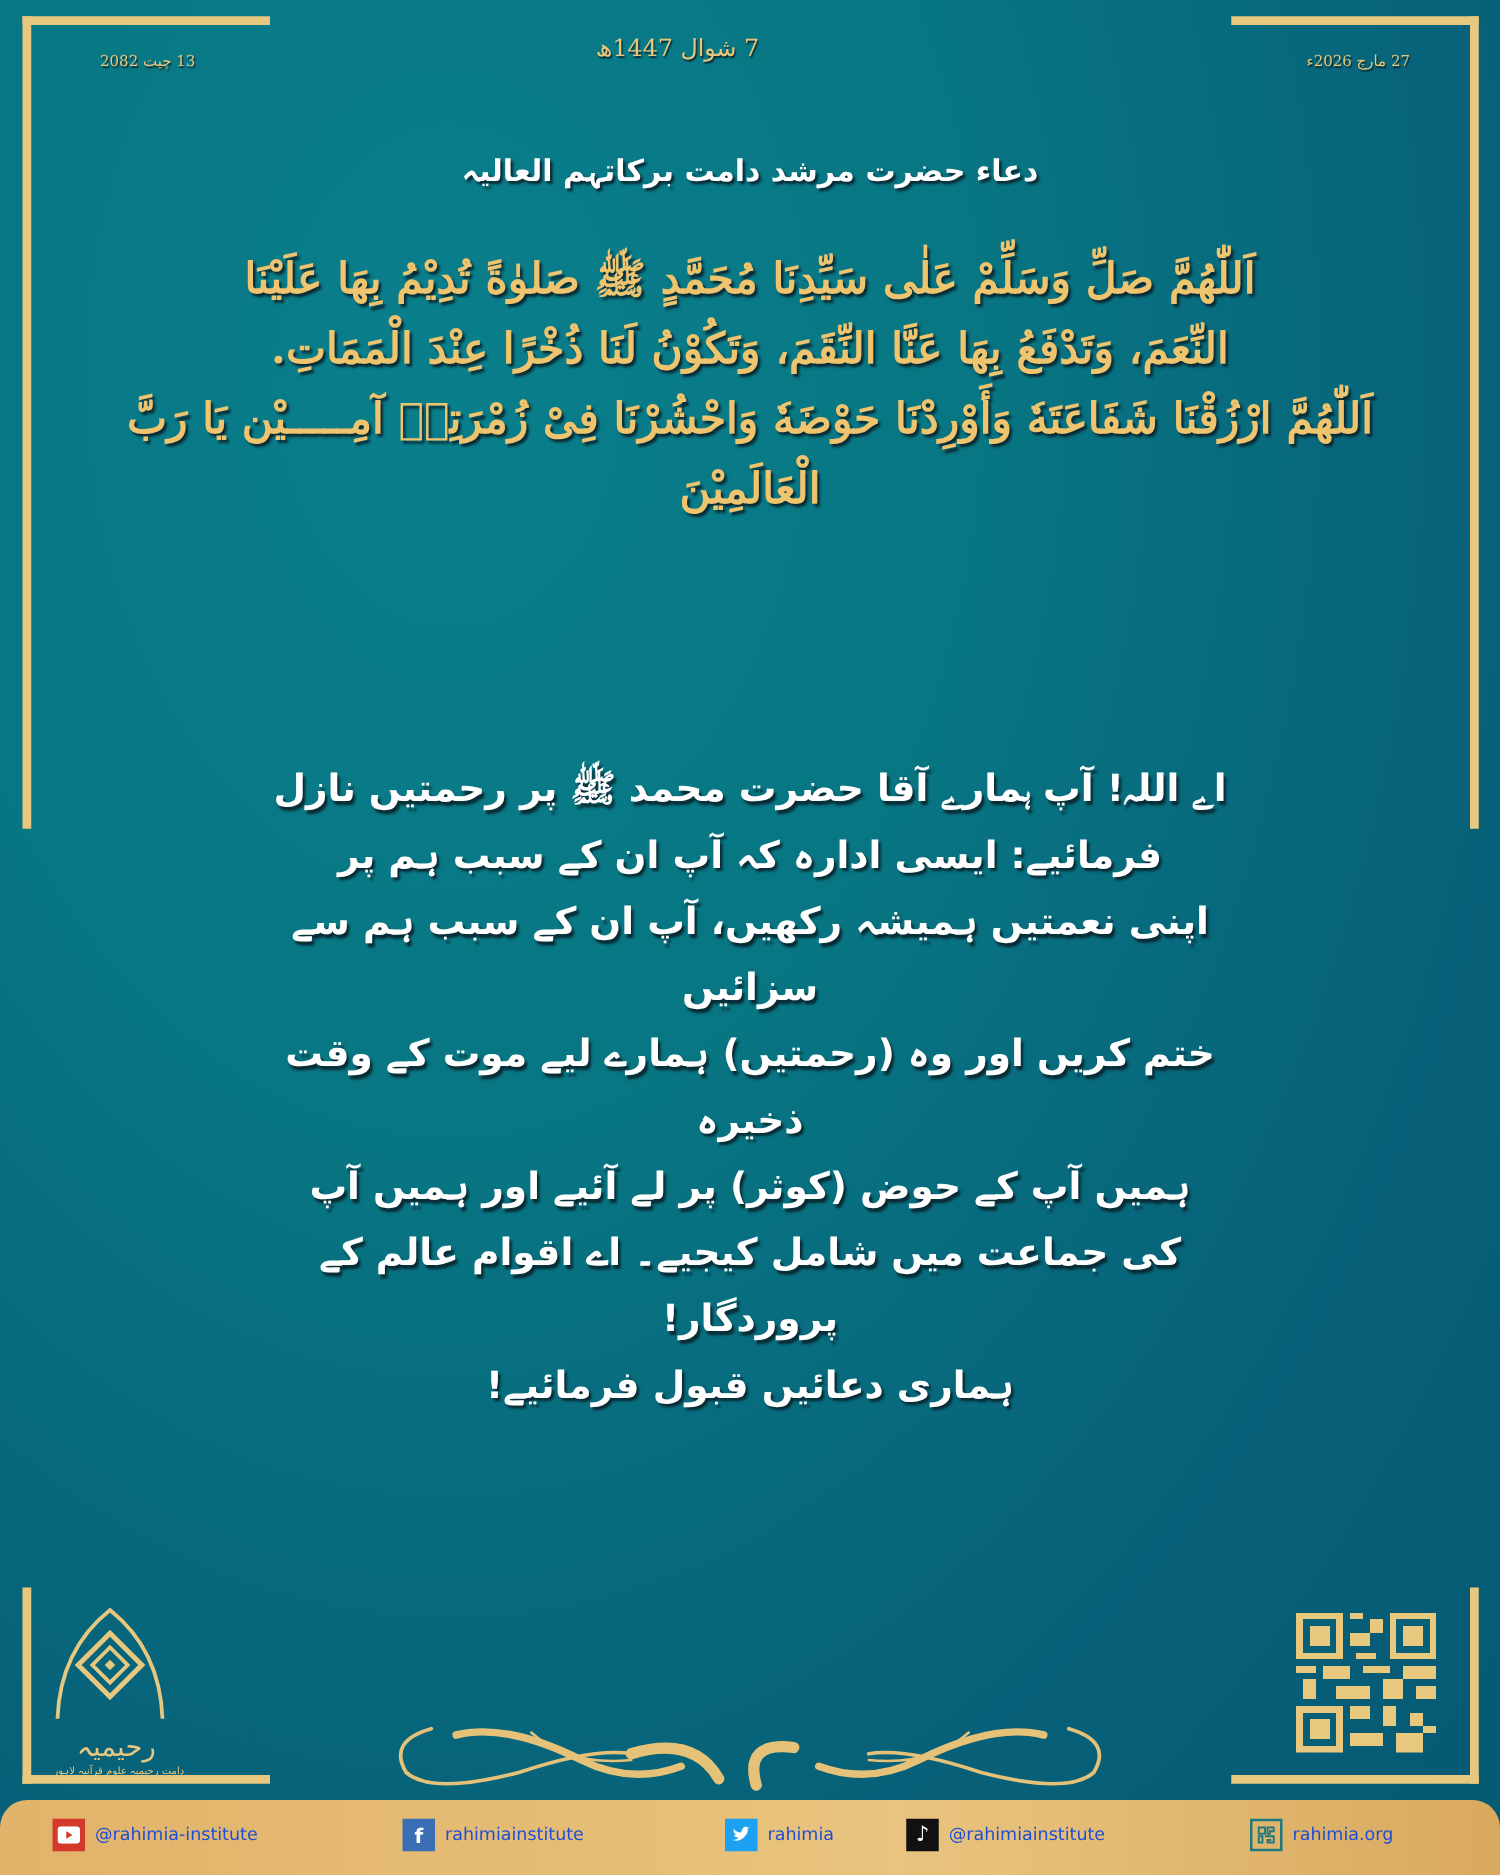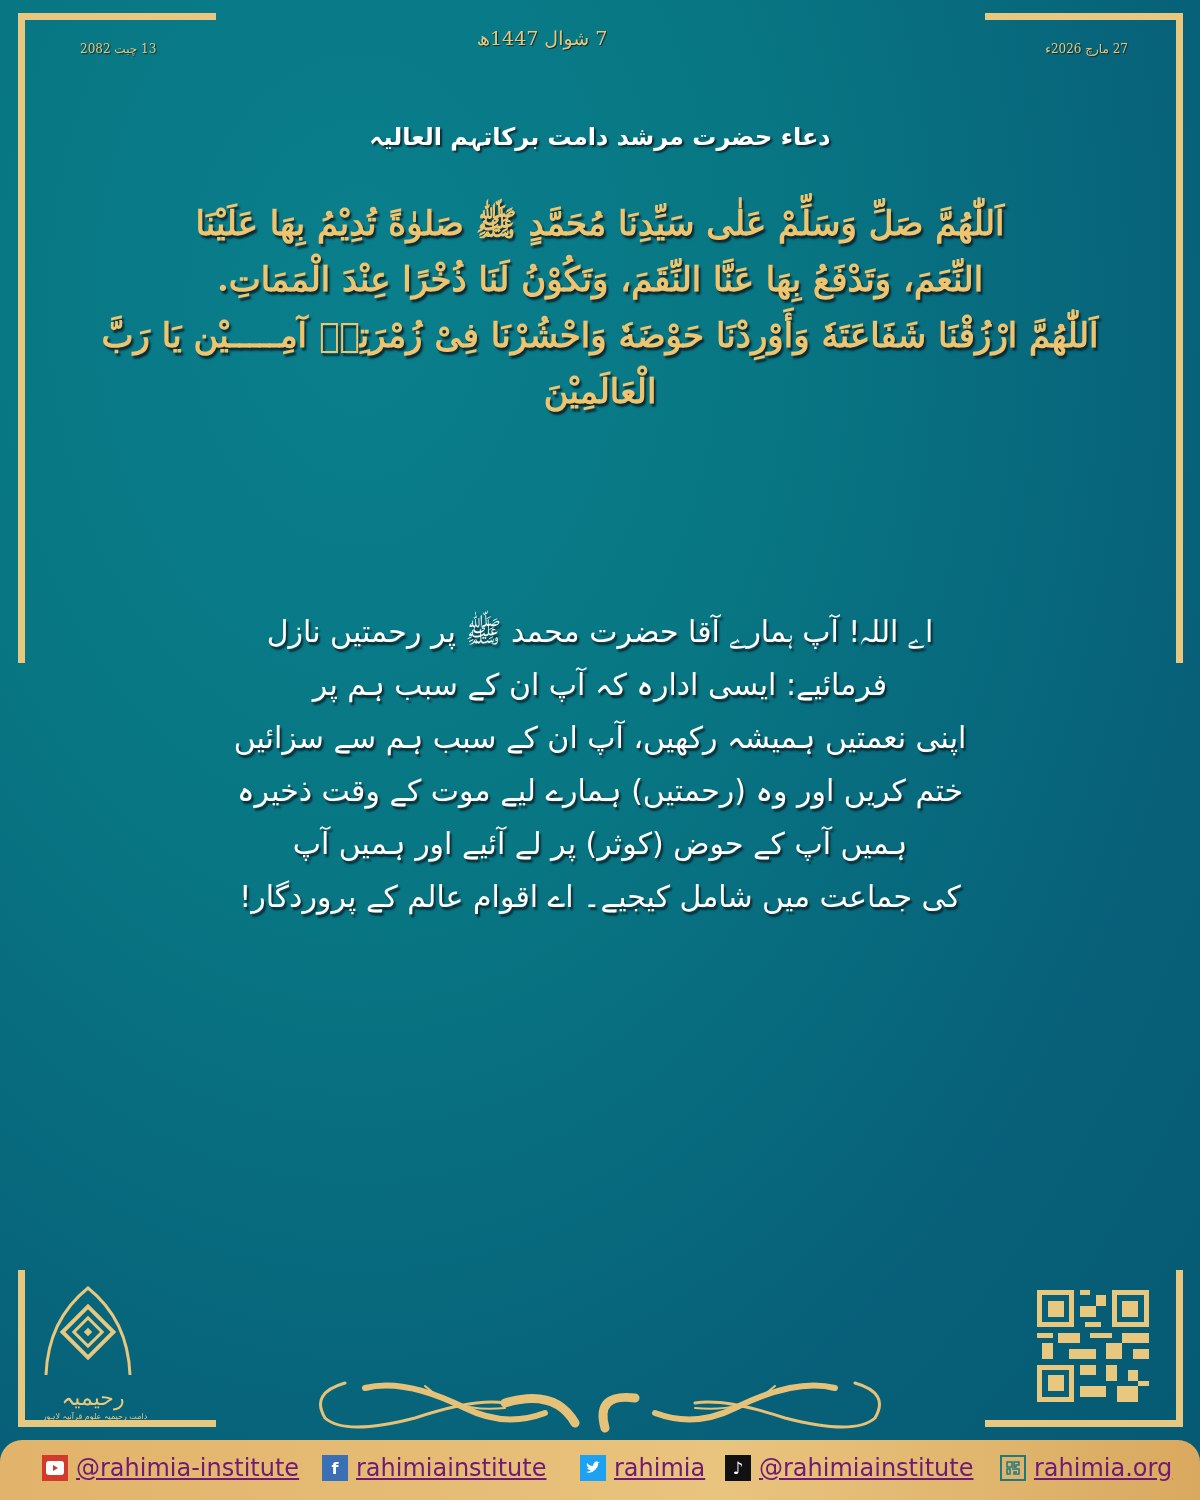--- a/index.html
+++ b/index.html
@@ -17,33 +17,33 @@
     font-family: "DejaVu Serif", serif; font-size: 19px; color: #e9c77a;
     text-shadow: 1px 1px 1px #0a2a33; direction: rtl; }
   .heading { position: absolute; top: 80px; left: 0; width: 1200px; text-align: center;
     font-size: 24px; font-weight: bold; color: #ffffff; text-shadow: 2px 2px 2px #0a2a33; direction: rtl; margin-top: 43px; }
   .arabic { position: absolute; top: 195px; left: 80px; width: 1040px; text-align: center;
     direction: rtl; font-family: "DejaVu Serif", serif; font-weight: bold;
     font-size: 34px; line-height: 56px; color: #efc46f; text-shadow: 2px 3px 2px #0a2a33; }
   .urdu { position: absolute; top: 605px; left: 200px; width: 800px; text-align: center;
     direction: rtl; font-family: "DejaVu Sans", sans-serif;
     font-size: 30px; line-height: 53px; color: #ffffff; text-shadow: 2px 3px 2px #0a2a33; }
-  .urdu p { margin: 0; }
+  .urdu p { margin: 0; font-weight: bold; }
   .logo { position: absolute; left: 38px; top: 1280px; width: 100px; height: 150px; }
   .logo-text { position: absolute; left: 38px; top: 1385px; width: 110px; text-align: center;
     color: #e8c77e; font-size: 22px; font-family: "DejaVu Serif", serif; direction: rtl; }
   .logo-sub { position: absolute; left: 40px; top: 1412px; width: 110px; text-align: center;
     color: #e8c77e; font-size: 8px; direction: rtl; }
   .qr { position: absolute; left: 1033px; top: 1290px; width: 120px; height: 112px; }
   .ornament { position: absolute; left: 305px; top: 1368px; width: 590px; height: 66px; }
   .footer { position: absolute; left: 0; top: 1440px; width: 1200px; height: 60px;
     background: linear-gradient(90deg, #e2b36a 0%, #e6bd76 40%, #e9c47e 60%, #d9a95f 100%);
     border-radius: 22px 22px 0 0; }
   .social { position: absolute; top: 1455px; height: 26px; display: flex; align-items: center; gap: 8px; }
-  .social .handle { font-family: "DejaVu Sans", sans-serif; font-size: 24px; color: #701a75; text-decoration: underline; }
+  .social .handle { font-family: "DejaVu Sans", sans-serif; font-size: 14px; color: #1d4ed8; }
   .icon-box { width: 26px; height: 26px; display: flex; align-items: center; justify-content: center;
     color: #fff; font-size: 16px; font-weight: bold; }
 </style>
 </head>
 <body>
 
 <div class="frame-bar" style="left:18px;top:13px;width:198px;height:7px;"></div>
 <div class="frame-bar" style="left:18px;top:13px;width:7px;height:650px;"></div>
 <div class="frame-bar" style="left:985px;top:13px;width:198px;height:7px;"></div>
 <div class="frame-bar" style="left:1176px;top:13px;width:7px;height:650px;"></div>
@@ -64,20 +64,21 @@
   <div>الْعَالَمِيْنَ</div>
 </div>
 
 <div class="urdu">
   <p>اے اللہ! آپ ہمارے آقا حضرت محمد ﷺ پر رحمتیں نازل</p>
   <p>فرمائیے: ایسی ادارہ کہ آپ ان کے سبب ہم پر</p>
   <p>اپنی نعمتیں ہمیشہ رکھیں، آپ ان کے سبب ہم سے سزائیں</p>
   <p>ختم کریں اور وہ (رحمتیں) ہمارے لیے موت کے وقت ذخیرہ</p>
   <p>ہمیں آپ کے حوض (کوثر) پر لے آئیے اور ہمیں آپ</p>
   <p>کی جماعت میں شامل کیجیے۔ اے اقوام عالم کے پروردگار!</p>
+  <p>ہماری دعائیں قبول فرمائیے!</p>
 </div>
 
 <svg class="logo" viewBox="0 0 100 150">
   <path d="M8 95 Q10 40 50 8 Q90 40 92 95" fill="none" stroke="#e8c77e" stroke-width="3"></path>
   <g fill="#e8c77e" transform="translate(50,52) rotate(45)">
     <rect x="-18" y="-18" width="36" height="36" fill="none" stroke="#e8c77e" stroke-width="4"></rect>
     <rect x="-10" y="-10" width="20" height="20" fill="none" stroke="#e8c77e" stroke-width="3"></rect>
     <rect x="-3" y="-3" width="6" height="6"></rect>
   </g>
 </svg>

